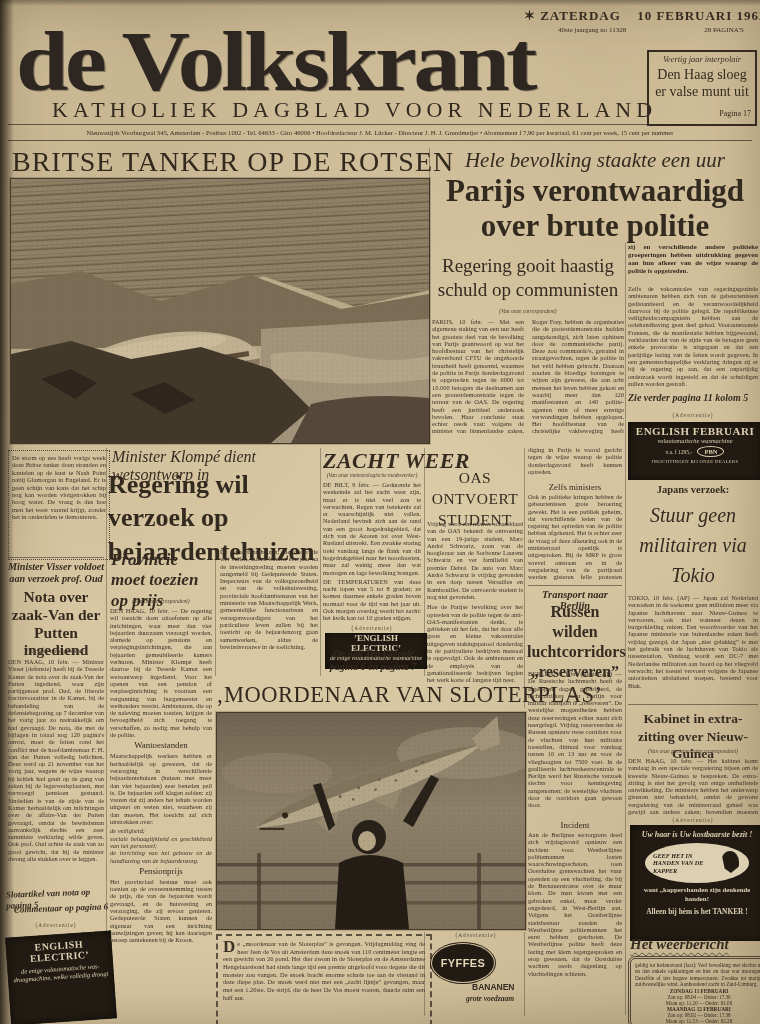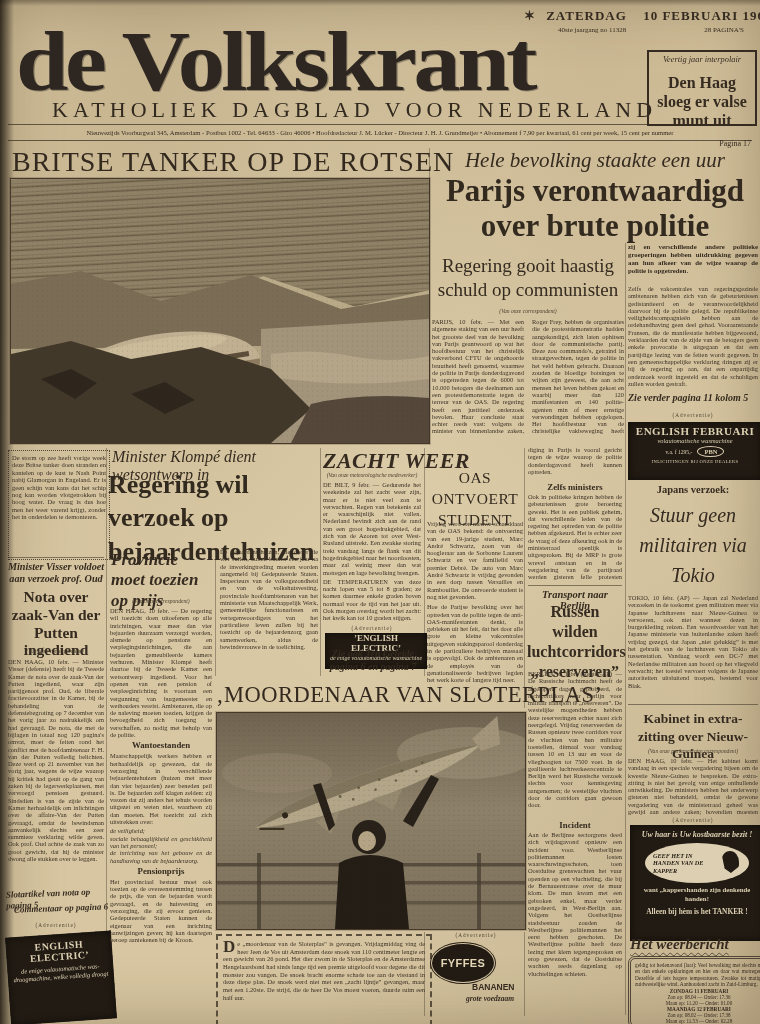--- a/index.html
+++ b/index.html
@@ -13,55 +13,55 @@
       radial-gradient(ellipse at 95% 90%, rgba(100,78,48,.14), transparent 40%),
       #d7c6a1;
     box-shadow:inset 0 0 60px rgba(80,60,35,.35);}
   .abs{position:absolute;}
   .edge-left{left:0;top:0;bottom:0;width:14px;background:linear-gradient(90deg,rgba(30,24,16,.85),rgba(30,24,16,0));}
   .edge-top{left:0;top:0;right:0;height:6px;background:linear-gradient(rgba(30,24,16,.35),rgba(30,24,16,0));}
   .vrule{position:absolute;width:1px;background:rgba(58,47,35,.38);}
   .hrule{position:absolute;height:1px;background:rgba(58,47,35,.55);}
   .body-txt{font-size:6.4px;line-height:1.14;text-align:justify;color:#3c3226;overflow:hidden;}
   .byline{font-size:5.6px;text-align:center;color:#4a3e2f;font-style:italic;}
-  .subhead-sm{font-size:8.8px;font-weight:bold;text-align:center;margin:2px 0;}
+  .subhead-sm{font-size:8.8px;font-weight:normal;text-align:center;margin:2px 0;}
   .kicker{font-style:italic;}
   .adbox{background:#221b13;color:#ddd0b2;text-align:center;overflow:hidden;box-shadow:inset 0 0 8px rgba(0,0,0,.6);}
   .advert-label{font-size:5.2px;text-align:center;letter-spacing:1px;color:#4a3e2f;}
   .photo-frame{border:1px solid #46392a;box-shadow:0 0 0 1px rgba(70,57,42,.25);}
   .note-italic{font-style:italic;font-size:9.5px;line-height:1.25;}
   .clip{overflow:hidden;}
 </style>
 </head>
 <body>
 
 <div class="paper">
 
   <div class="abs edge-left"></div>
   <div class="abs edge-top"></div>
 
   <div class="abs" style="left:524px;top:8px;width:226px;">
     <div style="font-size:13px;font-weight:bold;letter-spacing:1px;white-space:nowrap;">
       <span>✶</span>
-      <span style="margin-left:6px;">ZATERDAG</span>
+      <span style="margin-left:0;">ZATERDAG</span>
       <span style="margin-left:12px;">10 FEBRUARI 1962</span>
     </div>
     <div style="display:flex;justify-content:space-between;font-size:7px;margin-top:2px;padding:0 6px 0 34px;">
       <span>40ste jaargang no 11328</span>
       <span>28 PAGINA'S</span>
     </div>
   </div>
 
   <div class="abs" style="left:16px;top:14px;width:560px;font-size:80px;font-weight:bold;letter-spacing:-3px;color:#2e2721;transform:scale(1.18,1.06);transform-origin:left top;text-shadow:1px 1px 0 rgba(46,39,33,.4);">de Volkskrant</div>
 
   <div class="abs" style="left:52px;top:97px;width:620px;font-size:22px;letter-spacing:5px;white-space:nowrap;color:#32291f;">KATHOLIEK DAGBLAD VOOR NEDERLAND</div>
 
   <div class="abs" style="left:647px;top:50px;width:98px;height:66px;border:2px solid #352b20;padding:3px 4px;text-align:center;">
     <div class="kicker" style="font-size:8.4px;">Veertig jaar interpolair</div>
-    <div style="font-size:16px;font-weight:bold;line-height:1.2;margin-top:9px;">Den Haag sloeg er valse munt uit</div>
+    <div style="font-size:14px;font-weight:normal;line-height:1.2;margin-top:3px;">Den Haag sloeg er valse munt uit</div>
     <div style="font-size:8px;text-align:right;margin-top:8px;">Pagina 17</div>
   </div>
 
   <div class="abs" style="left:8px;right:8px;top:124px;border-top:1px solid rgba(53,43,32,.7);border-bottom:1px solid rgba(53,43,32,.7);font-size:6.6px;text-align:center;padding:4px 0;">Nieuwezijds Voorburgwal 345, Amsterdam - Postbus 1002 - Tel. 64633 - Giro 46006 • Hoofdredacteur J. M. Lücker - Directeur J. H. J. Grundmeijer • Abonnement f 7,90 per kwartaal, 61 cent per week, 15 cent per nummer</div>
 
   <div class="abs" style="left:12px;top:146px;width:420px;font-size:28px;letter-spacing:1px;white-space:nowrap;color:#33291e;">BRITSE TANKER OP DE ROTSEN</div>
 
   <div class="abs photo-frame" style="left:10px;top:178px;width:418px;height:264px;">
     <svg width="418" height="264" viewBox="0 0 418 264" preserveAspectRatio="none">
       <defs>

